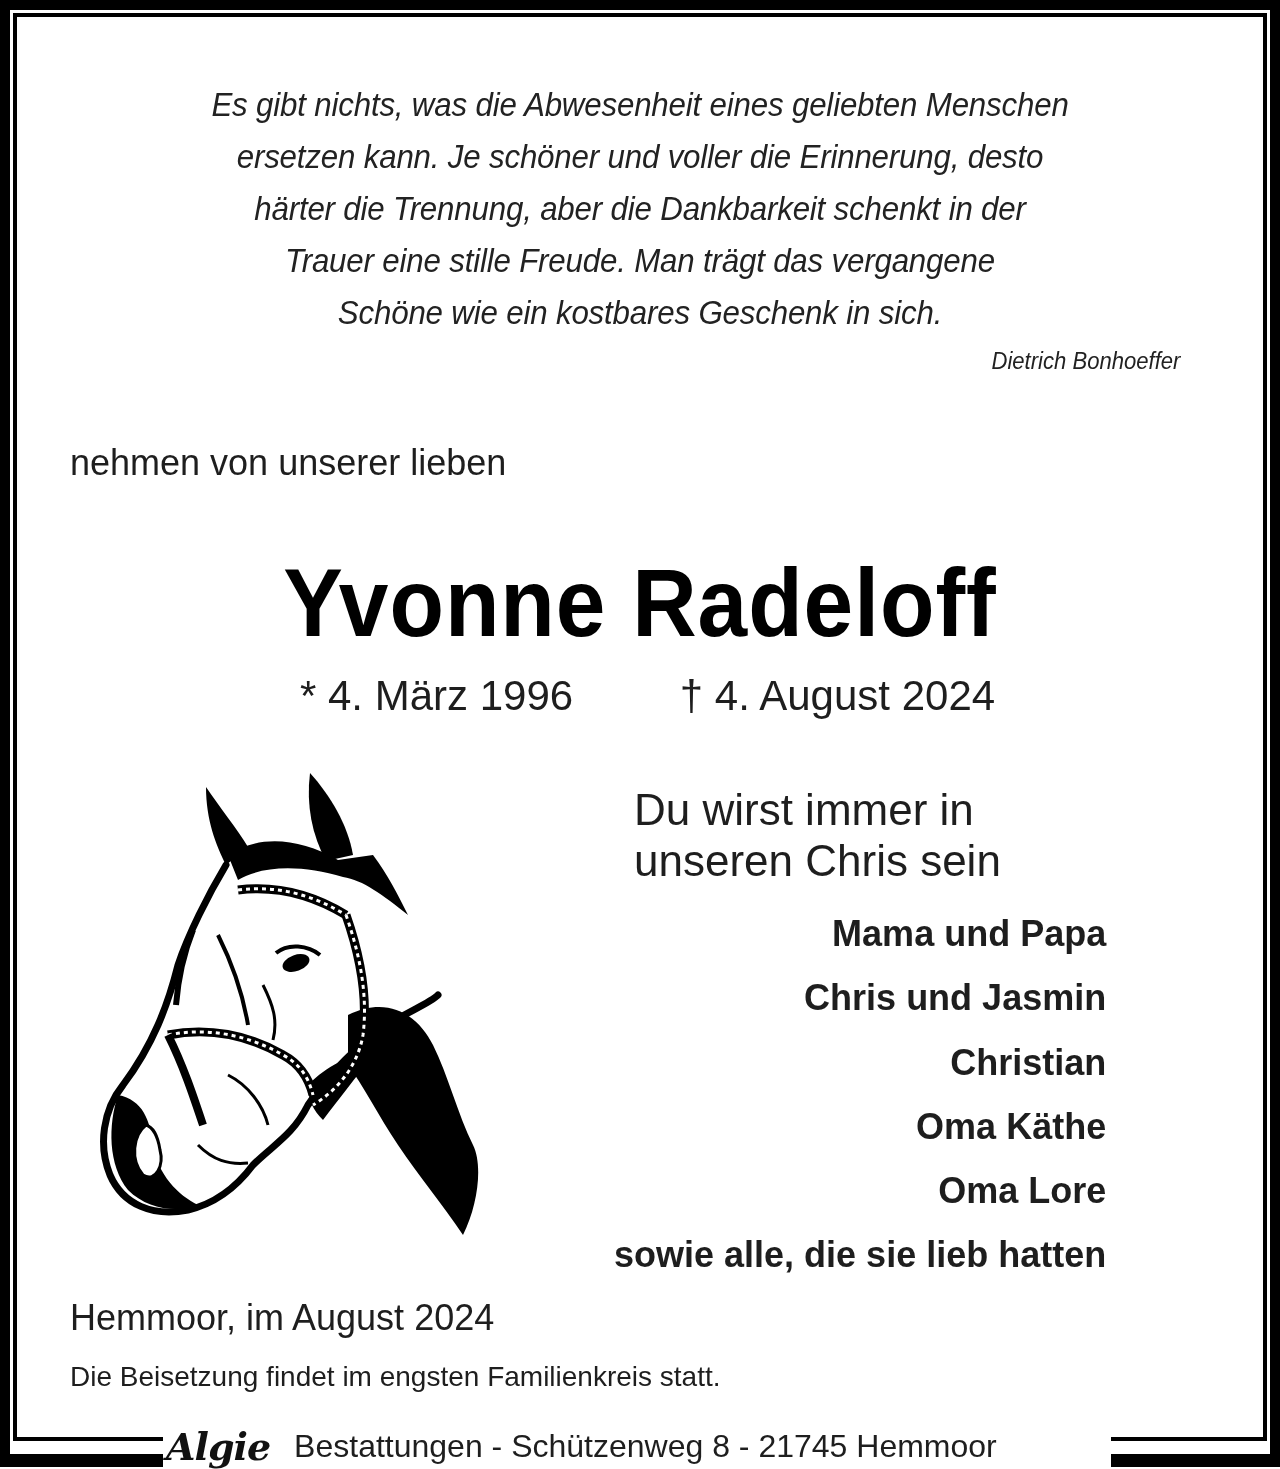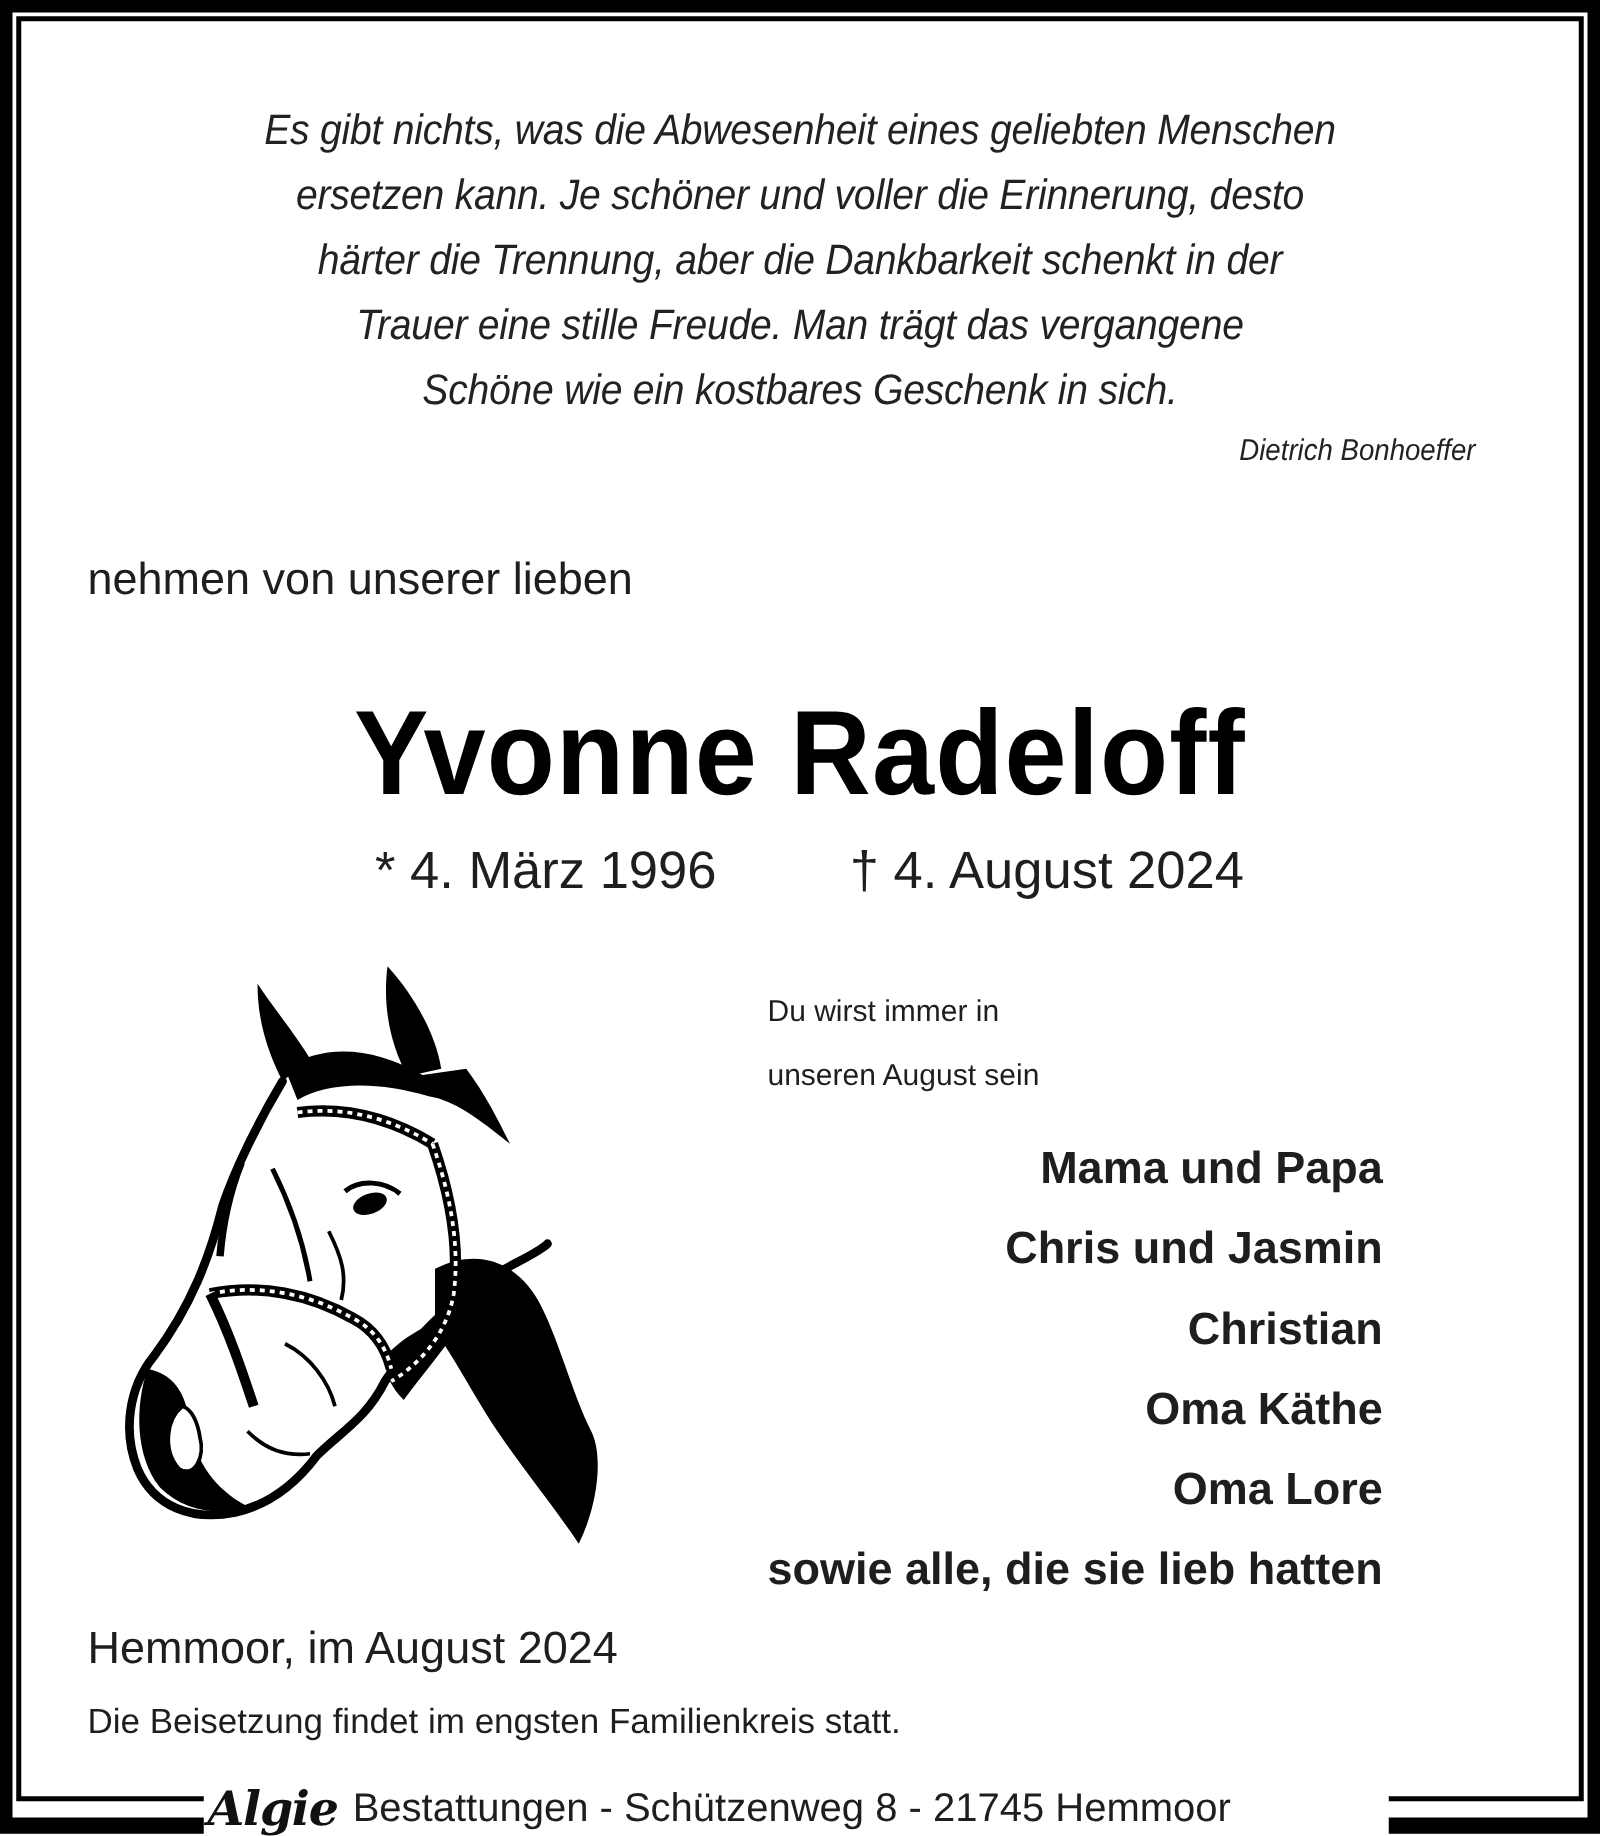--- a/index.html
+++ b/index.html
@@ -25,31 +25,31 @@
   .intro .l2 { display:block; }
 
   .name { position:absolute; left:0; top:548px; width:1280px; text-align:center; font-weight:bold;
           font-size:96px; line-height:110px; color:#000; letter-spacing:1px; transform:scaleX(0.93); }
 
   .dates { position:absolute; left:300px; top:672px; font-size:42px; color:#1e1e1e; white-space:nowrap; }
   .dates .death { margin-left:95px; }
 
   .horse { position:absolute; left:98px; top:765px; width:400px; height:480px; }
 
-  .closing { position:absolute; left:614px; top:784px; font-size:24px; line-height:51px; color:#1e1e1e; }
+  .closing { position:absolute; left:634px; top:784px; font-size:44px; line-height:51px; color:#1e1e1e; }
   .mourners { position:absolute; left:614px; top:902px; font-weight:bold; font-size:36px; line-height:64.3px; color:#1e1e1e; }
   .mourners div { white-space:nowrap;text-align:right; }
 
   .place-date { position:absolute; left:70px; top:1296px; font-size:36px; line-height:44px; color:#1e1e1e; }
   .burial { position:absolute; left:70px; top:1355px; font-size:28px; line-height:44px; color:#1e1e1e; }
 
   .footer { position:absolute; left:166px; top:1424px; height:44px; display:flex; align-items:center;
             white-space:nowrap; font-size:32px; color:#1e1e1e; }
   .footer .logo { font-family:"DejaVu Serif", serif; font-weight:bold; font-style:italic; font-size:38px;
-                  color:#111; margin-right:12px; letter-spacing:-1px; }
+                  color:#111; margin-right:24px; letter-spacing:-1px; }
 </style>
 </head>
 <body>
 
 <div class="frame-outer"></div>
 <div class="frame-inner"></div>
 <div class="footer-mask"></div>
 
 <div class="quote">
   <div>Es gibt nichts, was die Abwesenheit eines geliebten Menschen</div>
@@ -102,21 +102,21 @@
     <path d="M120 170 C135 200 145 230 150 260" fill="none" stroke="#000" stroke-width="4"></path>
     <path d="M165 220 C175 240 180 255 175 275" fill="none" stroke="#000" stroke-width="3"></path>
     <path d="M130 310 C150 320 165 340 170 360" fill="none" stroke="#000" stroke-width="3"></path>
     <path d="M100 380 C115 395 130 400 150 398" fill="none" stroke="#000" stroke-width="3"></path>
     <path d="M95 165 C85 190 80 215 78 240" fill="none" stroke="#000" stroke-width="6"></path>
   </svg>
 </div>
 
 <div class="closing">
   <div>Du wirst immer in</div>
-  <div>unseren August sein</div>
+  <div>unseren Chris sein</div>
 </div>
 
 <div class="mourners">
   <div>Mama und Papa</div>
   <div>Chris und Jasmin</div>
   <div>Christian</div>
   <div>Oma Käthe</div>
   <div>Oma Lore</div>
   <div>sowie alle, die sie lieb hatten</div>
 </div>

